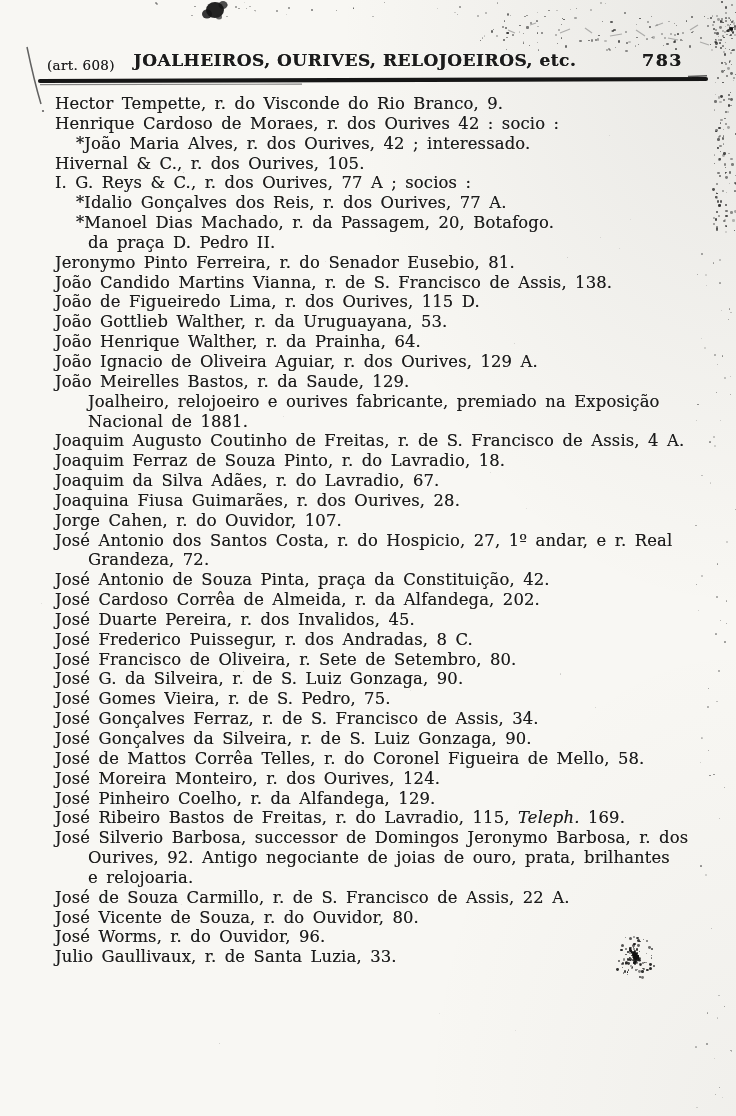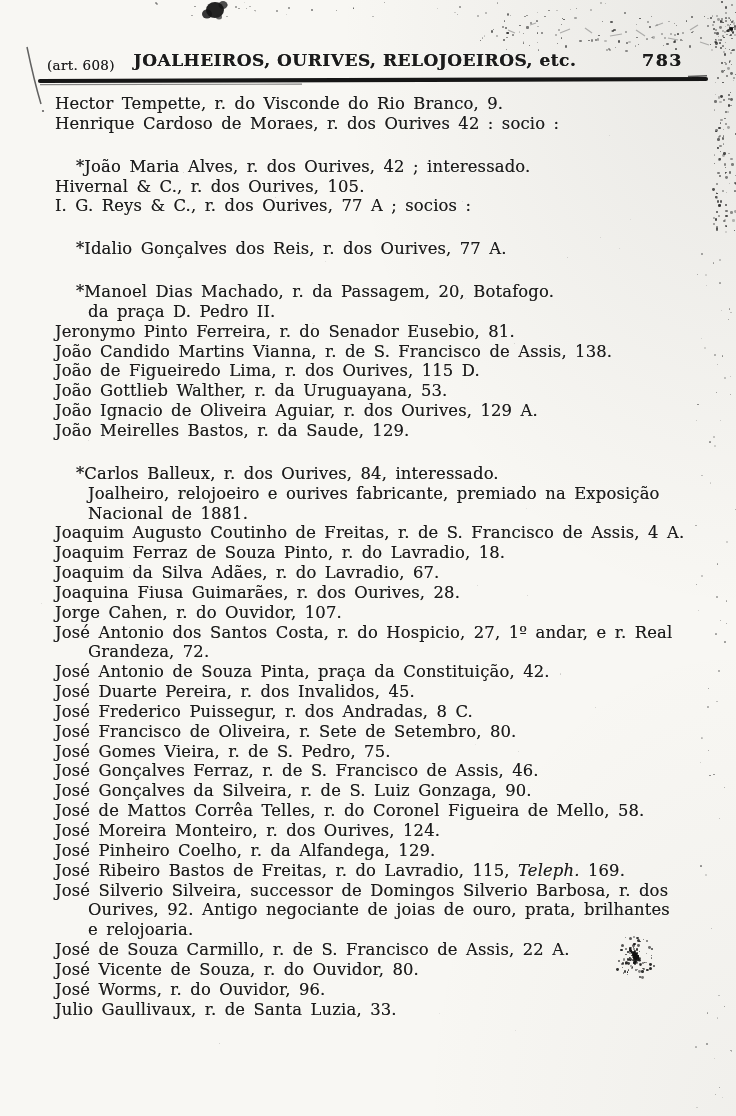--- a/index.html
+++ b/index.html
@@ -26,21 +26,21 @@
     letter-spacing:1.5px;text-shadow:0 0 .6px rgba(10,10,10,.75);
   }
   .entries{
     position:absolute;left:55px;top:94px;width:670px;
   }
   .line{
     white-space:nowrap;line-height:19.85px;font-size:16.4px;
     letter-spacing:.15px;word-spacing:3px;
     text-shadow:0 0 .5px rgba(25,25,25,.55);
   }
-  .ind1{padding-left:21px;margin-top:23px;}
+  .ind1{padding-left:21px;}
   .ind2{padding-left:33px;}
   .it{font-style:italic;}
   .marks{position:absolute;left:0;top:0;pointer-events:none;}
   .noise{position:absolute;left:0;top:0;width:736px;height:1116px;pointer-events:none;}
   .dot{position:absolute;background:#111;border-radius:50%;}
 </style>
 </head>
 <body>
 
 <div class="page">
@@ -689,44 +689,46 @@
       <div class="line ind1"><span>*João Maria Alves, r. dos Ourives, 42 ; interessado.</span></div>
       <div class="line ind0"><span>Hivernal &amp; C., r. dos Ourives, 105.</span></div>
       <div class="line ind0"><span>I. G. Reys &amp; C., r. dos Ourives, 77 A ; socios :</span></div>
       <div class="line ind1"><span>*Idalio Gonçalves dos Reis, r. dos Ourives, 77 A.</span></div>
       <div class="line ind1"><span>*Manoel Dias Machado, r. da Passagem, 20, Botafogo.</span></div>
       <div class="line ind2"><span>da praça D. Pedro II.</span></div>
       <div class="line ind0"><span>Jeronymo Pinto Ferreira, r. do Senador Eusebio, 81.</span></div>
       <div class="line ind0"><span>João Candido Martins Vianna, r. de S. Francisco de Assis, 138.</span></div>
       <div class="line ind0"><span>João de Figueiredo Lima, r. dos Ourives, 115 D.</span></div>
       <div class="line ind0"><span>João Gottlieb Walther, r. da Uruguayana, 53.</span></div>
+      <div class="line ind0"><span>João Henrique Walther, r. da Prainha, 64.</span></div>
       <div class="line ind0"><span>João Ignacio de Oliveira Aguiar, r. dos Ourives, 129 A.</span></div>
       <div class="line ind0"><span>João Meirelles Bastos, r. da Saude, 129.</span></div>
-      <div class="line ind1"><span>*Carlos Balleux, r. dos Ourives, 84, interessado.</span></div>
       <div class="line ind2"><span>Joalheiro, relojoeiro e ourives fabricante, premiado na Exposição</span></div>
       <div class="line ind2"><span>Nacional de 1881.</span></div>
       <div class="line ind0"><span>Joaquim Augusto Coutinho de Freitas, r. de S. Francisco de Assis, 4 A.</span></div>
       <div class="line ind0"><span>Joaquim Ferraz de Souza Pinto, r. do Lavradio, 18.</span></div>
       <div class="line ind0"><span>Joaquim da Silva Adães, r. do Lavradio, 67.</span></div>
       <div class="line ind0"><span>Joaquina Fiusa Guimarães, r. dos Ourives, 28.</span></div>
       <div class="line ind0"><span>Jorge Cahen, r. do Ouvidor, 107.</span></div>
       <div class="line ind0"><span>José Antonio dos Santos Costa, r. do Hospicio, 27, 1º andar, e r. Real</span></div>
       <div class="line ind2"><span>Grandeza, 72.</span></div>
       <div class="line ind0"><span>José Antonio de Souza Pinta, praça da Constituição, 42.</span></div>
+      <div class="line ind0"><span>José Cardoso Corrêa de Almeida, r. da Alfandega, 202.</span></div>
       <div class="line ind0"><span>José Duarte Pereira, r. dos Invalidos, 45.</span></div>
       <div class="line ind0"><span>José Frederico Puissegur, r. dos Andradas, 8 C.</span></div>
       <div class="line ind0"><span>José Francisco de Oliveira, r. Sete de Setembro, 80.</span></div>
+      <div class="line ind0"><span>José G. da Silveira, r. de S. Luiz Gonzaga, 90.</span></div>
       <div class="line ind0"><span>José Gomes Vieira, r. de S. Pedro, 75.</span></div>
-      <div class="line ind0"><span>José Gonçalves Ferraz, r. de S. Francisco de Assis, 46.</span></div>
+      <div class="line ind0"><span>José Gonçalves Ferraz, r. de S. Francisco de Assis, 34.</span></div>
       <div class="line ind0"><span>José Gonçalves da Silveira, r. de S. Luiz Gonzaga, 90.</span></div>
       <div class="line ind0"><span>José de Mattos Corrêa Telles, r. do Coronel Figueira de Mello, 58.</span></div>
       <div class="line ind0"><span>José Moreira Monteiro, r. dos Ourives, 124.</span></div>
       <div class="line ind0"><span>José Pinheiro Coelho, r. da Alfandega, 129.</span></div>
       <div class="line ind0"><span>José Ribeiro Bastos de Freitas, r. do Lavradio, 115, </span><span class="it">Teleph.</span><span> 169.</span></div>
-      <div class="line ind0"><span>José Silverio Silveira, successor de Domingos Silverio Barbosa, r. dos</span></div>
+      <div class="line ind0"><span>José Silverio Barbosa, successor de Domingos Jeronymo Barbosa, r. dos</span></div>
       <div class="line ind2"><span>Ourives, 92. Antigo negociante de joias de ouro, prata, brilhantes</span></div>
       <div class="line ind2"><span>e relojoaria.</span></div>
       <div class="line ind0"><span>José de Souza Carmillo, r. de S. Francisco de Assis, 22 A.</span></div>
       <div class="line ind0"><span>José Vicente de Souza, r. do Ouvidor, 80.</span></div>
       <div class="line ind0"><span>José Worms, r. do Ouvidor, 96.</span></div>
       <div class="line ind0"><span>Julio Gaullivaux, r. de Santa Luzia, 33.</span></div>
     </main>
 
 </div>
 

